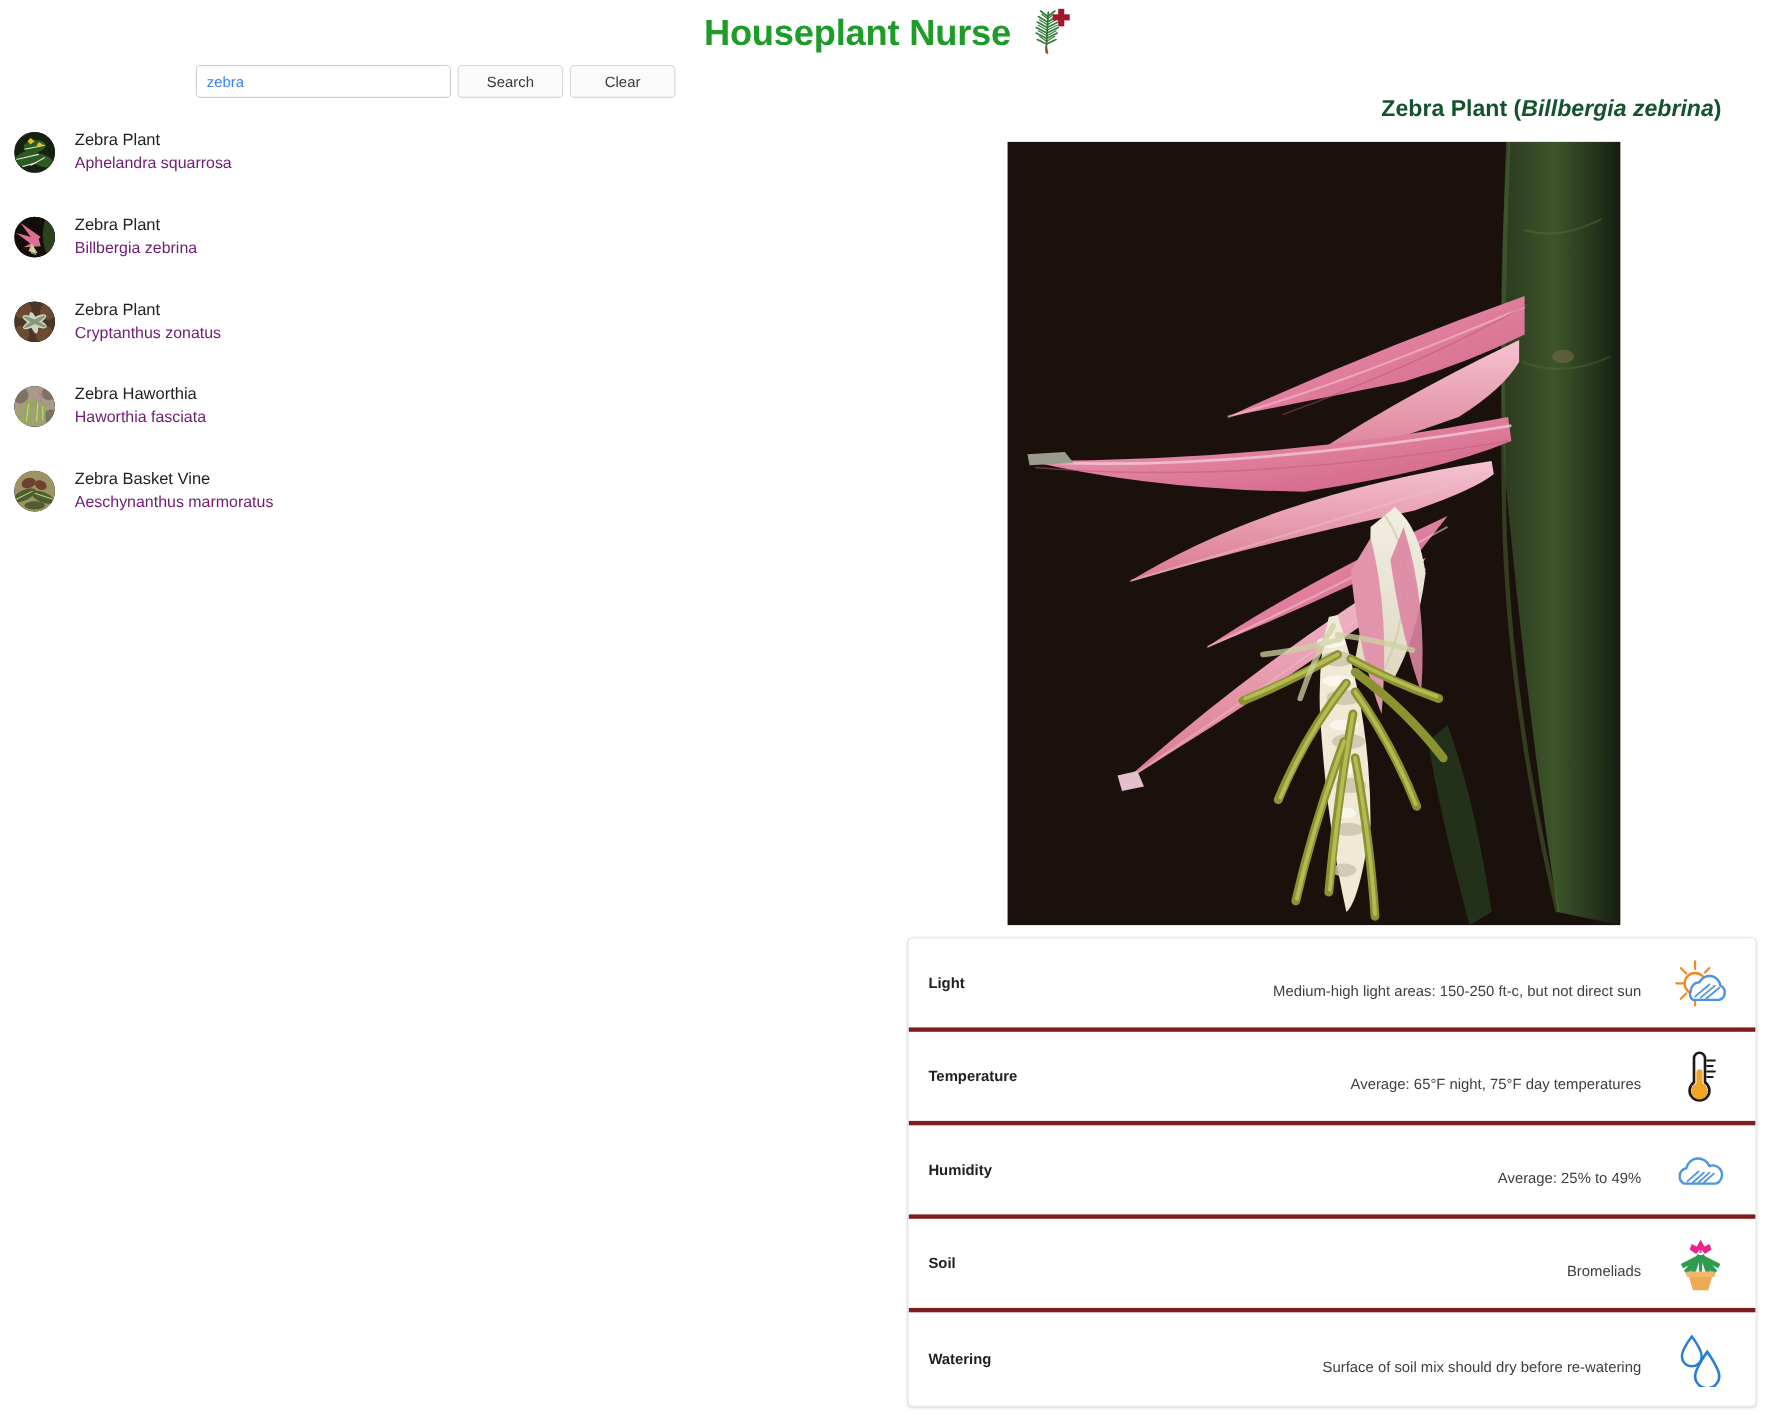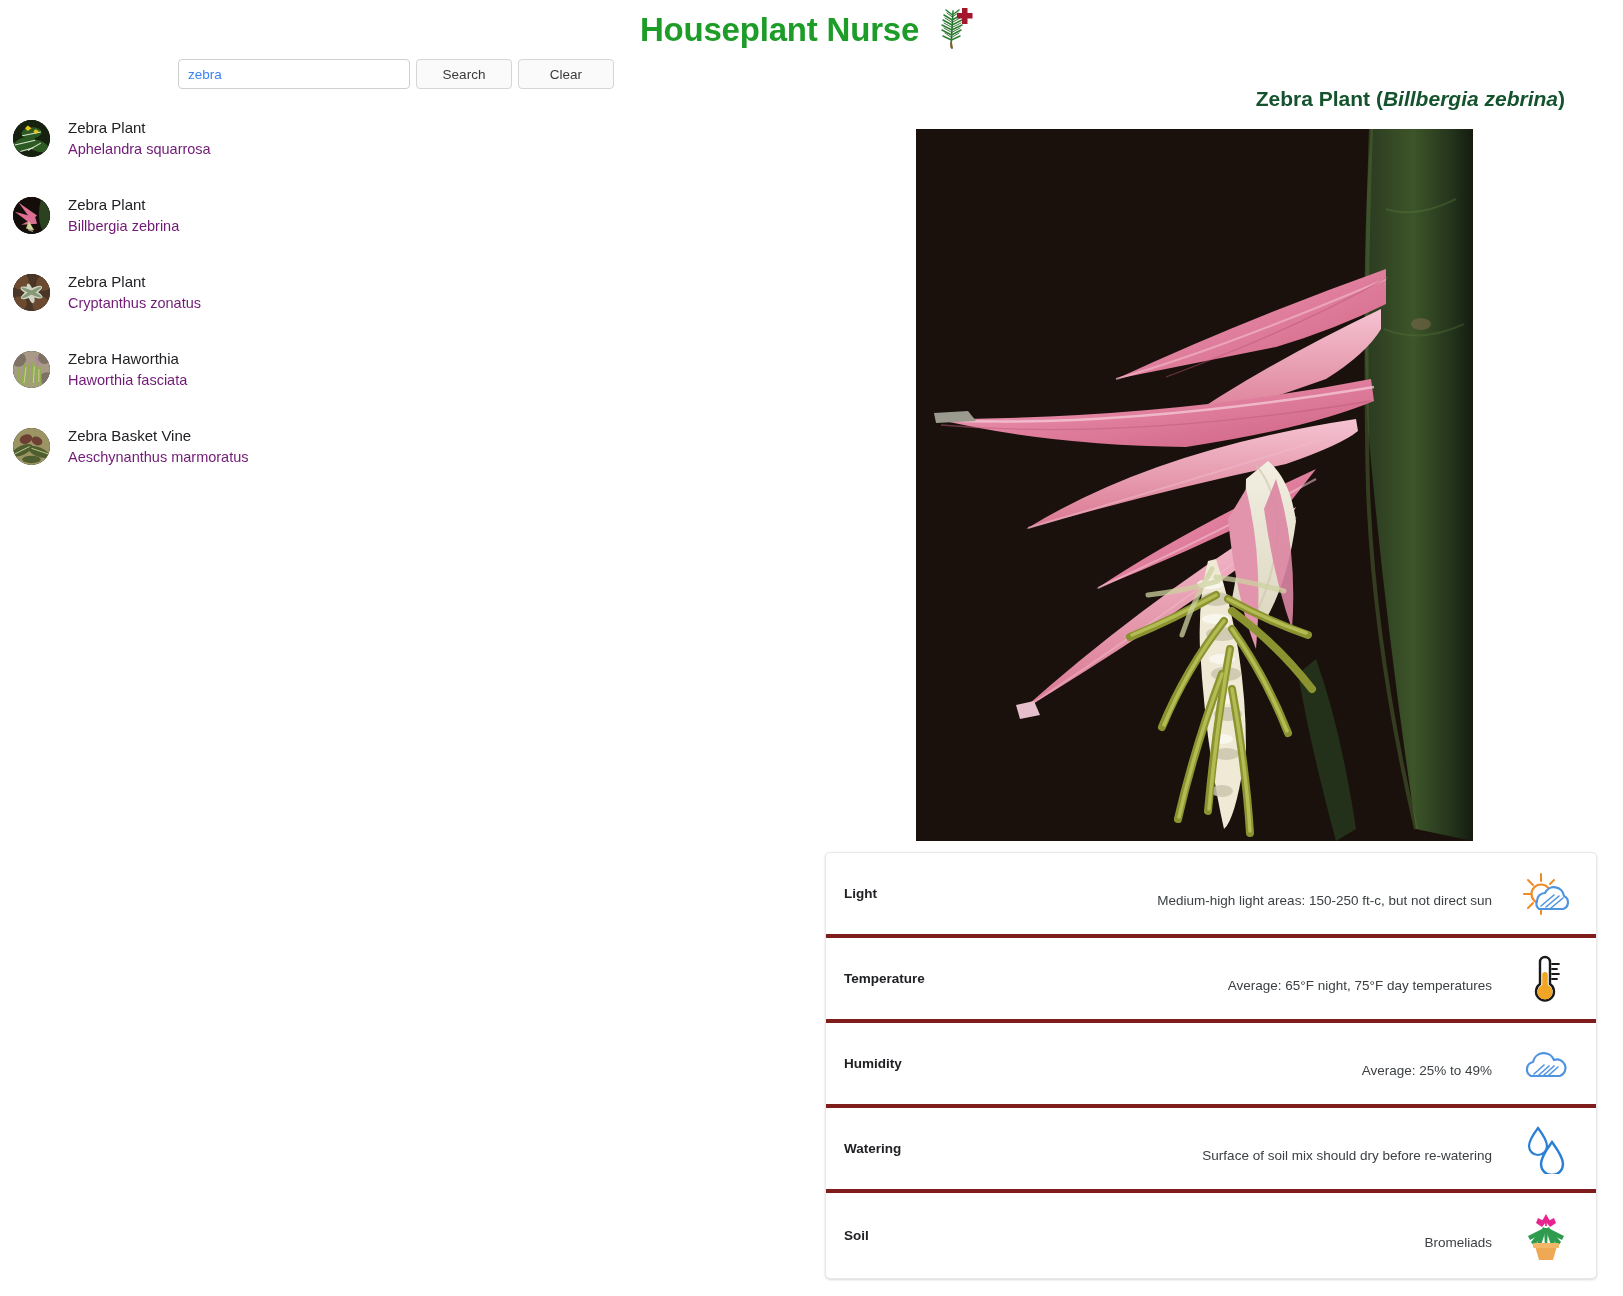--- a/index.html
+++ b/index.html
@@ -533,31 +533,20 @@
             <line x1="12" y1="28" x2="22" y2="19"></line>
             <line x1="17" y1="29" x2="27" y2="20"></line>
             <line x1="22" y1="29" x2="32" y2="20"></line>
             <line x1="27" y1="29" x2="36" y2="21"></line>
           </g>
         </svg>
       </span>
     </div>
 
     <div class="care-row">
-      <span class="care-label">Watering</span>
-      <span class="care-value">Surface of soil mix should dry before re-watering</span>
-      <span class="care-icon">
-        <svg width="44" height="50" viewBox="0 0 44 50">
-          <path d="M14 4 C14 4 5 16 5 22 a9 9 0 0 0 18 0 C23 16 14 4 14 4 z" fill="#ffffff" stroke="#2a7fd4" stroke-width="2.2"></path>
-          <path d="M28 18 C28 18 17 33 17 40 a11 11 0 0 0 22 0 C39 33 28 18 28 18 z" fill="#ffffff" stroke="#2a7fd4" stroke-width="2.4"></path>
-        </svg>
-      </span>
-    </div>
-
-    <div class="care-row">
       <span class="care-label">Soil</span>
       <span class="care-value">Bromeliads</span>
       <span class="care-icon">
         <svg width="48" height="52" viewBox="0 0 48 52">
           <g fill="#2e9b4f">
             <path d="M24 22 L8 30 L6 26 L22 18 Z"></path>
             <path d="M24 22 L40 30 L42 26 L26 18 Z"></path>
             <path d="M24 21 L12 36 L9 32 L22 17 Z"></path>
             <path d="M24 21 L36 36 L39 32 L26 17 Z"></path>
             <path d="M24 20 L18 38 L14 36 L21 17 Z"></path>
@@ -569,14 +558,25 @@
             <path d="M16 8 L24 12 L20 17 L14 13 Z"></path>
             <path d="M32 8 L24 12 L28 17 L34 13 Z"></path>
             <path d="M24 7 L25 16 L23 16 Z"></path>
           </g>
           <path d="M13 36 L35 36 L31 50 L17 50 Z" fill="#efa954"></path>
           <rect x="11" y="33" width="26" height="5" rx="1.2" fill="#f2b768"></rect>
         </svg>
       </span>
     </div>
 
+    <div class="care-row">
+      <span class="care-label">Watering</span>
+      <span class="care-value">Surface of soil mix should dry before re-watering</span>
+      <span class="care-icon">
+        <svg width="44" height="50" viewBox="0 0 44 50">
+          <path d="M14 4 C14 4 5 16 5 22 a9 9 0 0 0 18 0 C23 16 14 4 14 4 z" fill="#ffffff" stroke="#2a7fd4" stroke-width="2.2"></path>
+          <path d="M28 18 C28 18 17 33 17 40 a11 11 0 0 0 22 0 C39 33 28 18 28 18 z" fill="#ffffff" stroke="#2a7fd4" stroke-width="2.4"></path>
+        </svg>
+      </span>
+    </div>
+
   </div>
 </div>
 
 </body></html>

